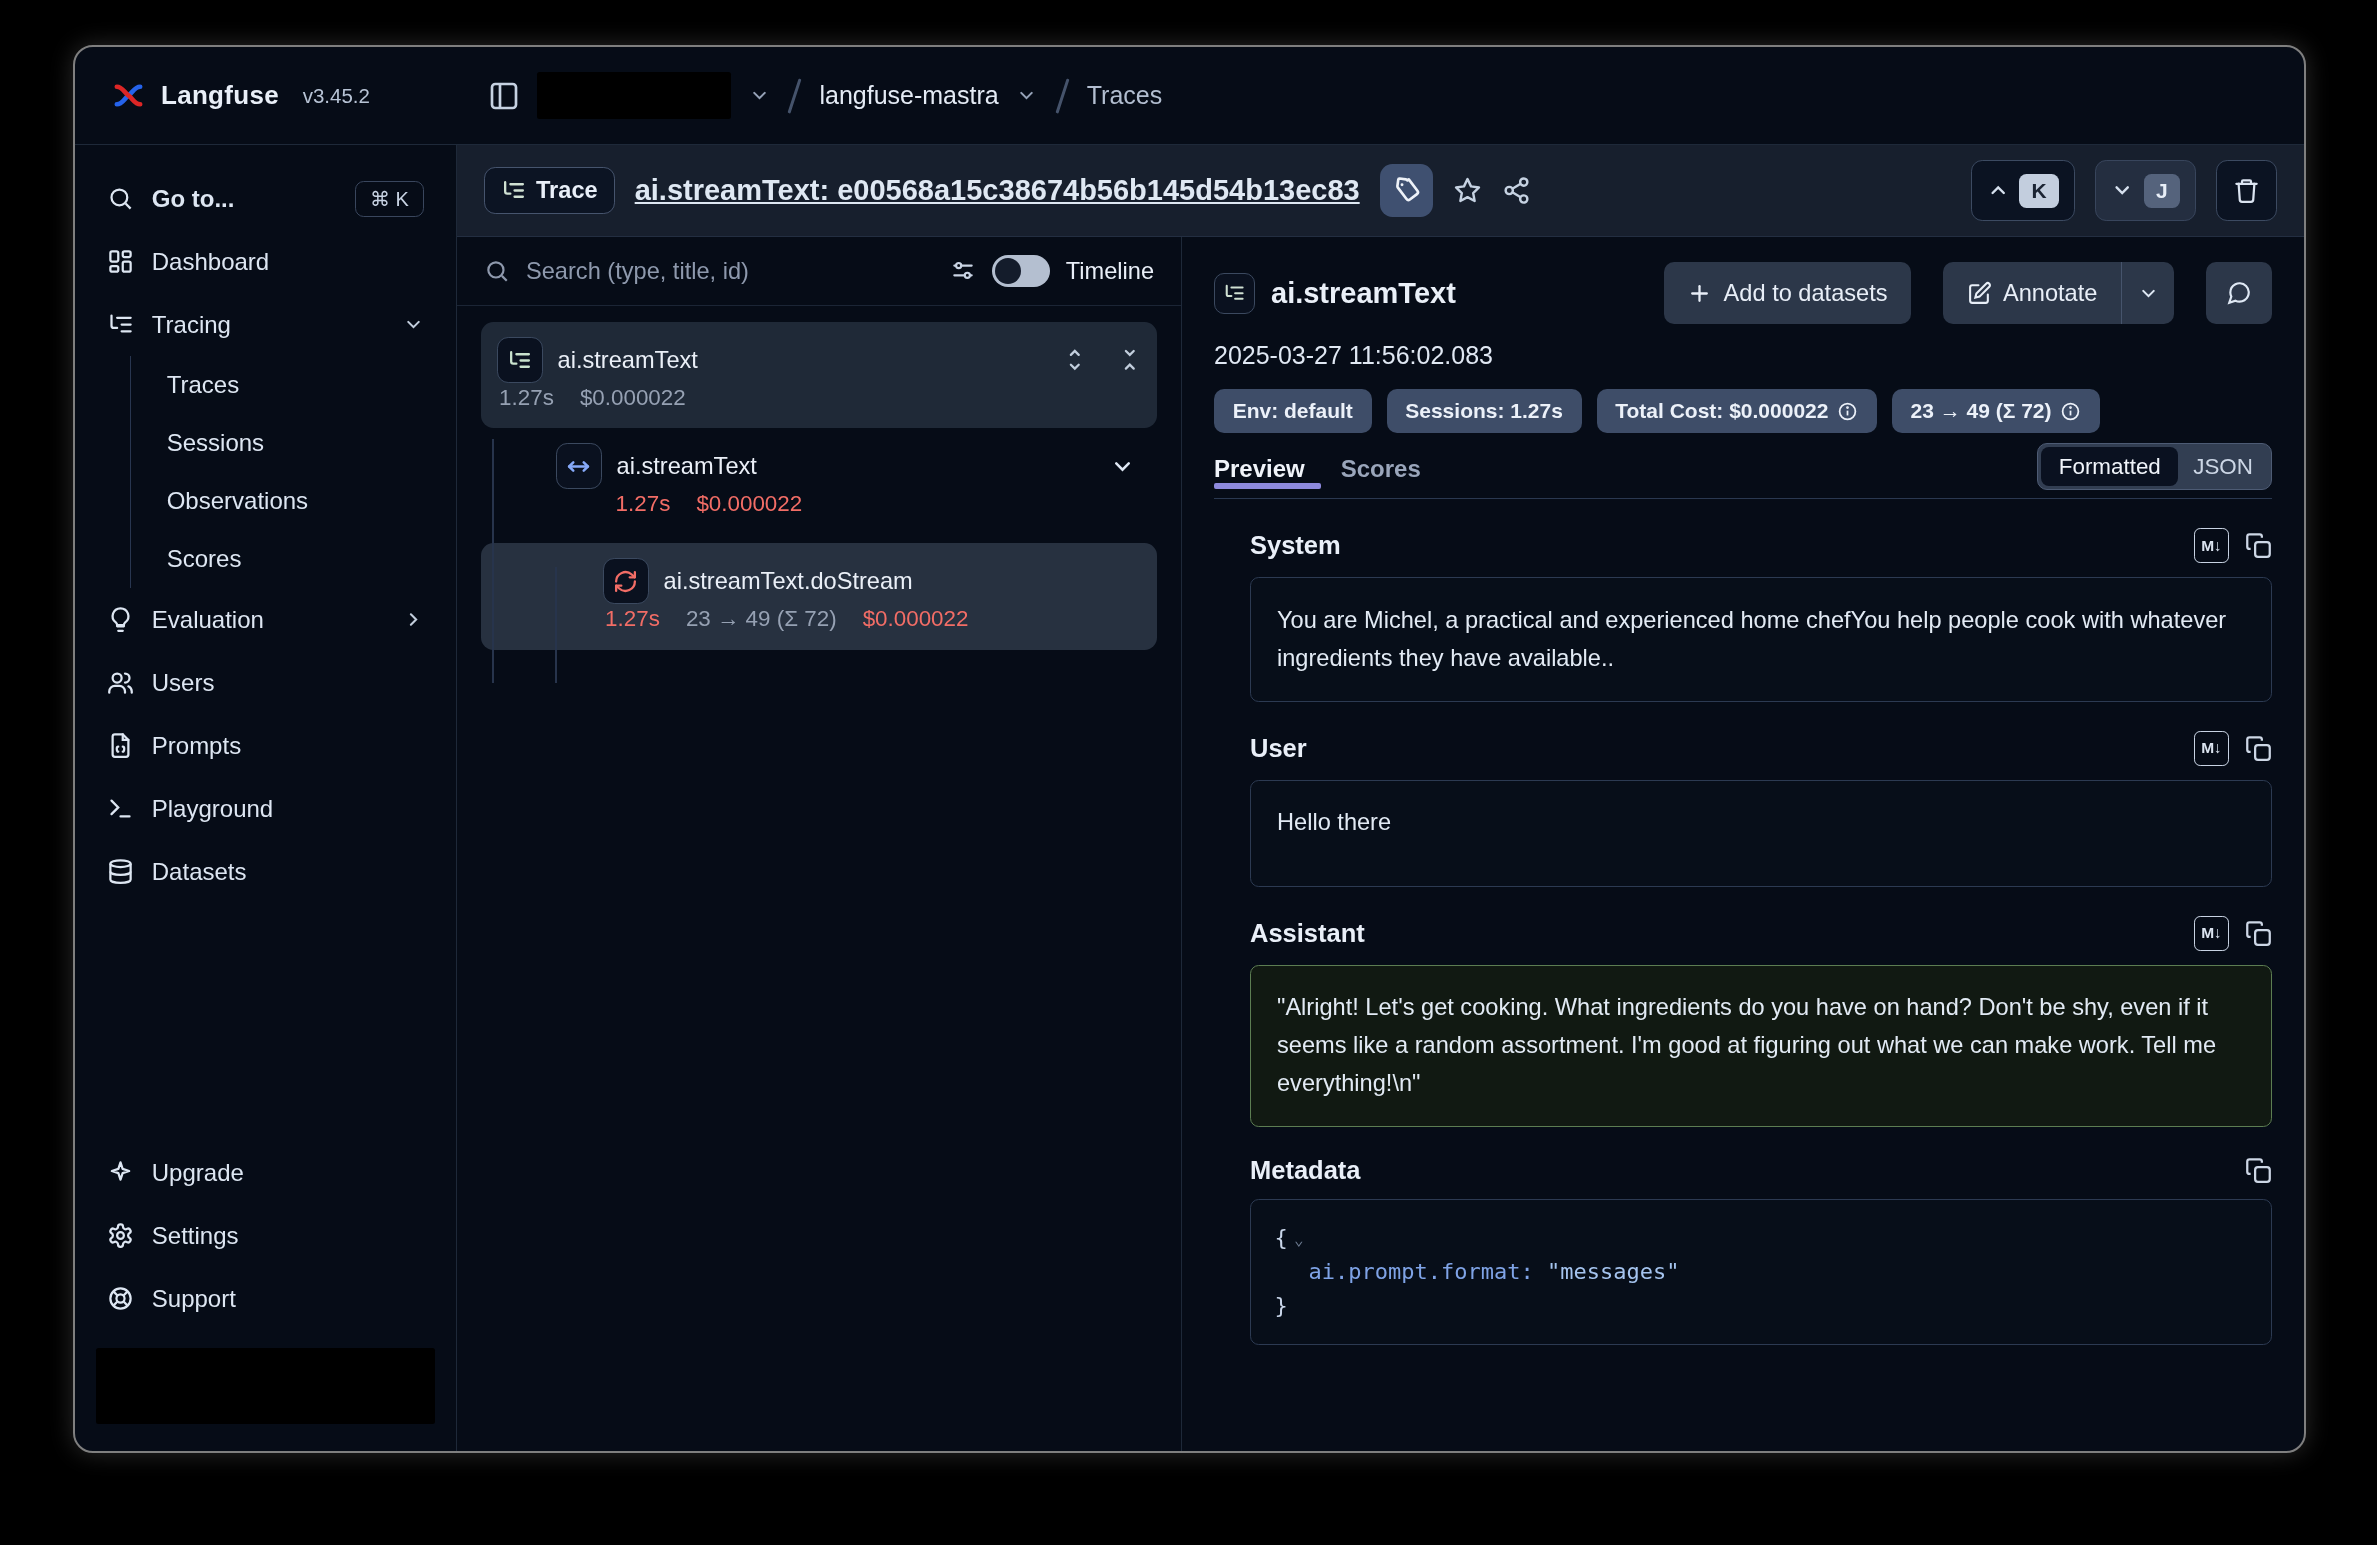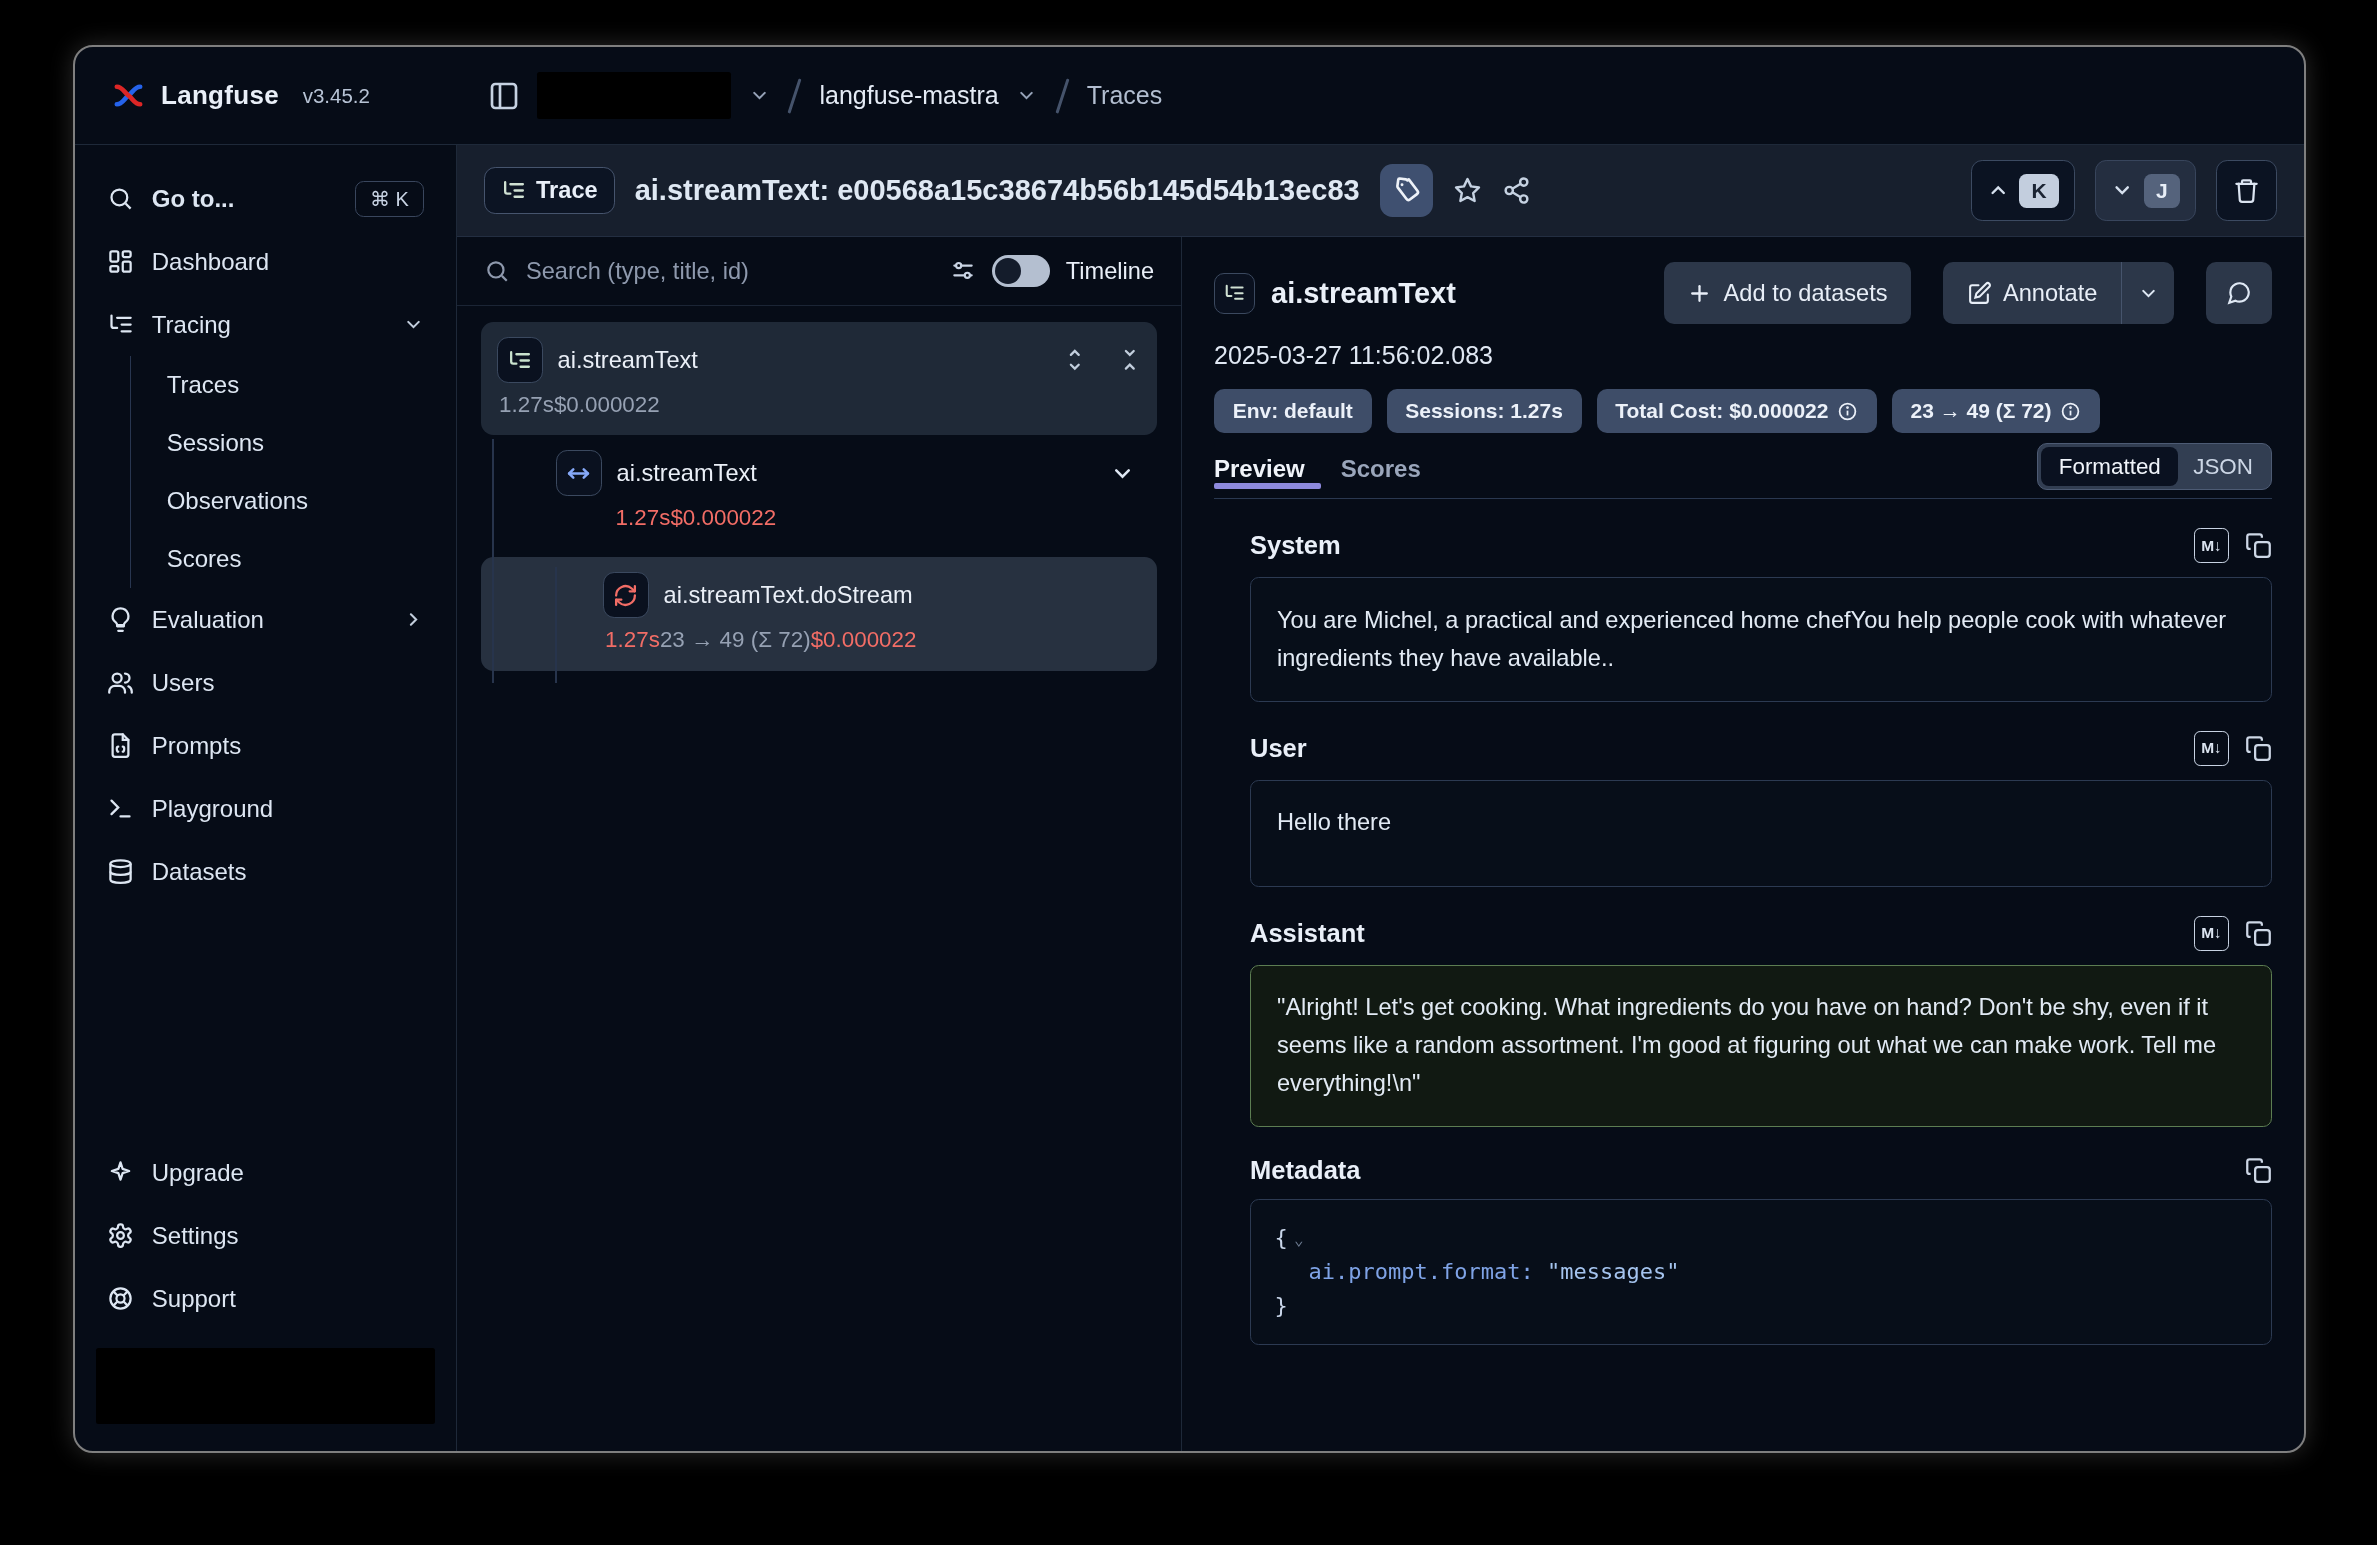--- a/index.html
+++ b/index.html
@@ -37,21 +37,21 @@
   .redacted-user{ height:76px; background:#000; margin:17.4px 6.2px 10px; border-radius:2.5px; flex:none; }
 
   .main-col{ flex:1; display:flex; flex-direction:column; min-width:0; }
 
   
   .trace-header{ height:92px; flex:none; background:#171f2d; border-bottom:1.2px solid #232e41;
     display:flex; align-items:center; padding:0 27px; gap:20px; }
   .trace-badge{ display:flex; align-items:center; gap:10px; border:1.9px solid #46546d; background:#0c1423;
     border-radius:11.2px; padding:8.7px 16px; flex:none; }
   .trace-badge-label{ font-size:23.6px; font-weight:bold; color:#e9eff8; }
-  .trace-title{ font-size:29px; font-weight:bold; color:#dfe8f3; white-space:nowrap; }
+  .trace-title{ font-size:29px; font-weight:bold; color:#dfe8f3; white-space:nowrap;text-decoration:underline; }
   .tag-btn{ width:53px; height:53px; background:#3f5070; border-radius:12.4px; flex:none; }
   .hspacer{ flex:1; }
   .nav-key-btn{ display:flex; align-items:center; gap:10px; border:1.9px solid #3c4a61; background:#0b1322;
     border-radius:11.2px; padding:0 15px; height:61px; flex:none; }
   .nav-key-btn.next{ background:#242e40; border-color:#38455c; }
   .key-badge{ border-radius:7.5px; padding:5px 12.4px; font-size:21px; font-weight:bold; }
   .key-badge.k{ background:#c3cede; color:#1b2433; }
   .key-badge.j{ background:#55637c; color:#e9eff8; }
   .trash-btn{ width:61px; height:61px; border:1.9px solid #3c4a61; background:#0b1322; border-radius:11.2px; }
 
@@ -67,21 +67,21 @@
   .toggle-label{ font-size:23.6px; color:#e9eff8; }
 
   .tree-body{ flex:1; position:relative; padding:16px 23.6px; }
   .tree-card{ background:#1f2937; border-radius:12.4px; padding:15px 16px 17.4px; position:relative; }
   .tree-card.selected{ background:#273140; margin-top:8.7px; }
   .tree-row-plain{ padding:15px 16px 17.4px 75px; }
   .tree-line1{ display:flex; align-items:center; gap:15px; }
   .obs-icon-badge{ width:46px; height:46px; border:1.9px solid #3b495f; background:#0a111f; border-radius:11.2px;
     display:flex; align-items:center; justify-content:center; flex:none; }
   .tree-title{ font-size:23.6px; color:#eaeff7; font-weight:500; }
-  .tree-line2{ display:flex; margin-top:9px; font-size:22.4px; padding-left:2.5px; }
+  .tree-line2{ display:flex; gap:26px; margin-top:2px; font-size:22.4px; padding-left:2.5px; }
   .metric-gray{ color:#96a1b3; }
   .metric-red{ color:#f26d66; }
   .tree-card.selected .tree-line2, .tree-row-plain .tree-line2{ padding-left:60px; }
   .guide-line{ position:absolute; width:1.9px; background:#27344c; }
 
   
   .detail-panel{ flex:1; min-width:0; padding:25px 32px 0; overflow:hidden; }
   .detail-header{ display:flex; align-items:center; gap:16px; }
   .detail-title{ font-size:29px; font-weight:bold; color:#eaf0f8; flex:none; }
   .btn{ display:flex; align-items:center; gap:11.2px; background:#2c3749; border-radius:10px; height:62px;

